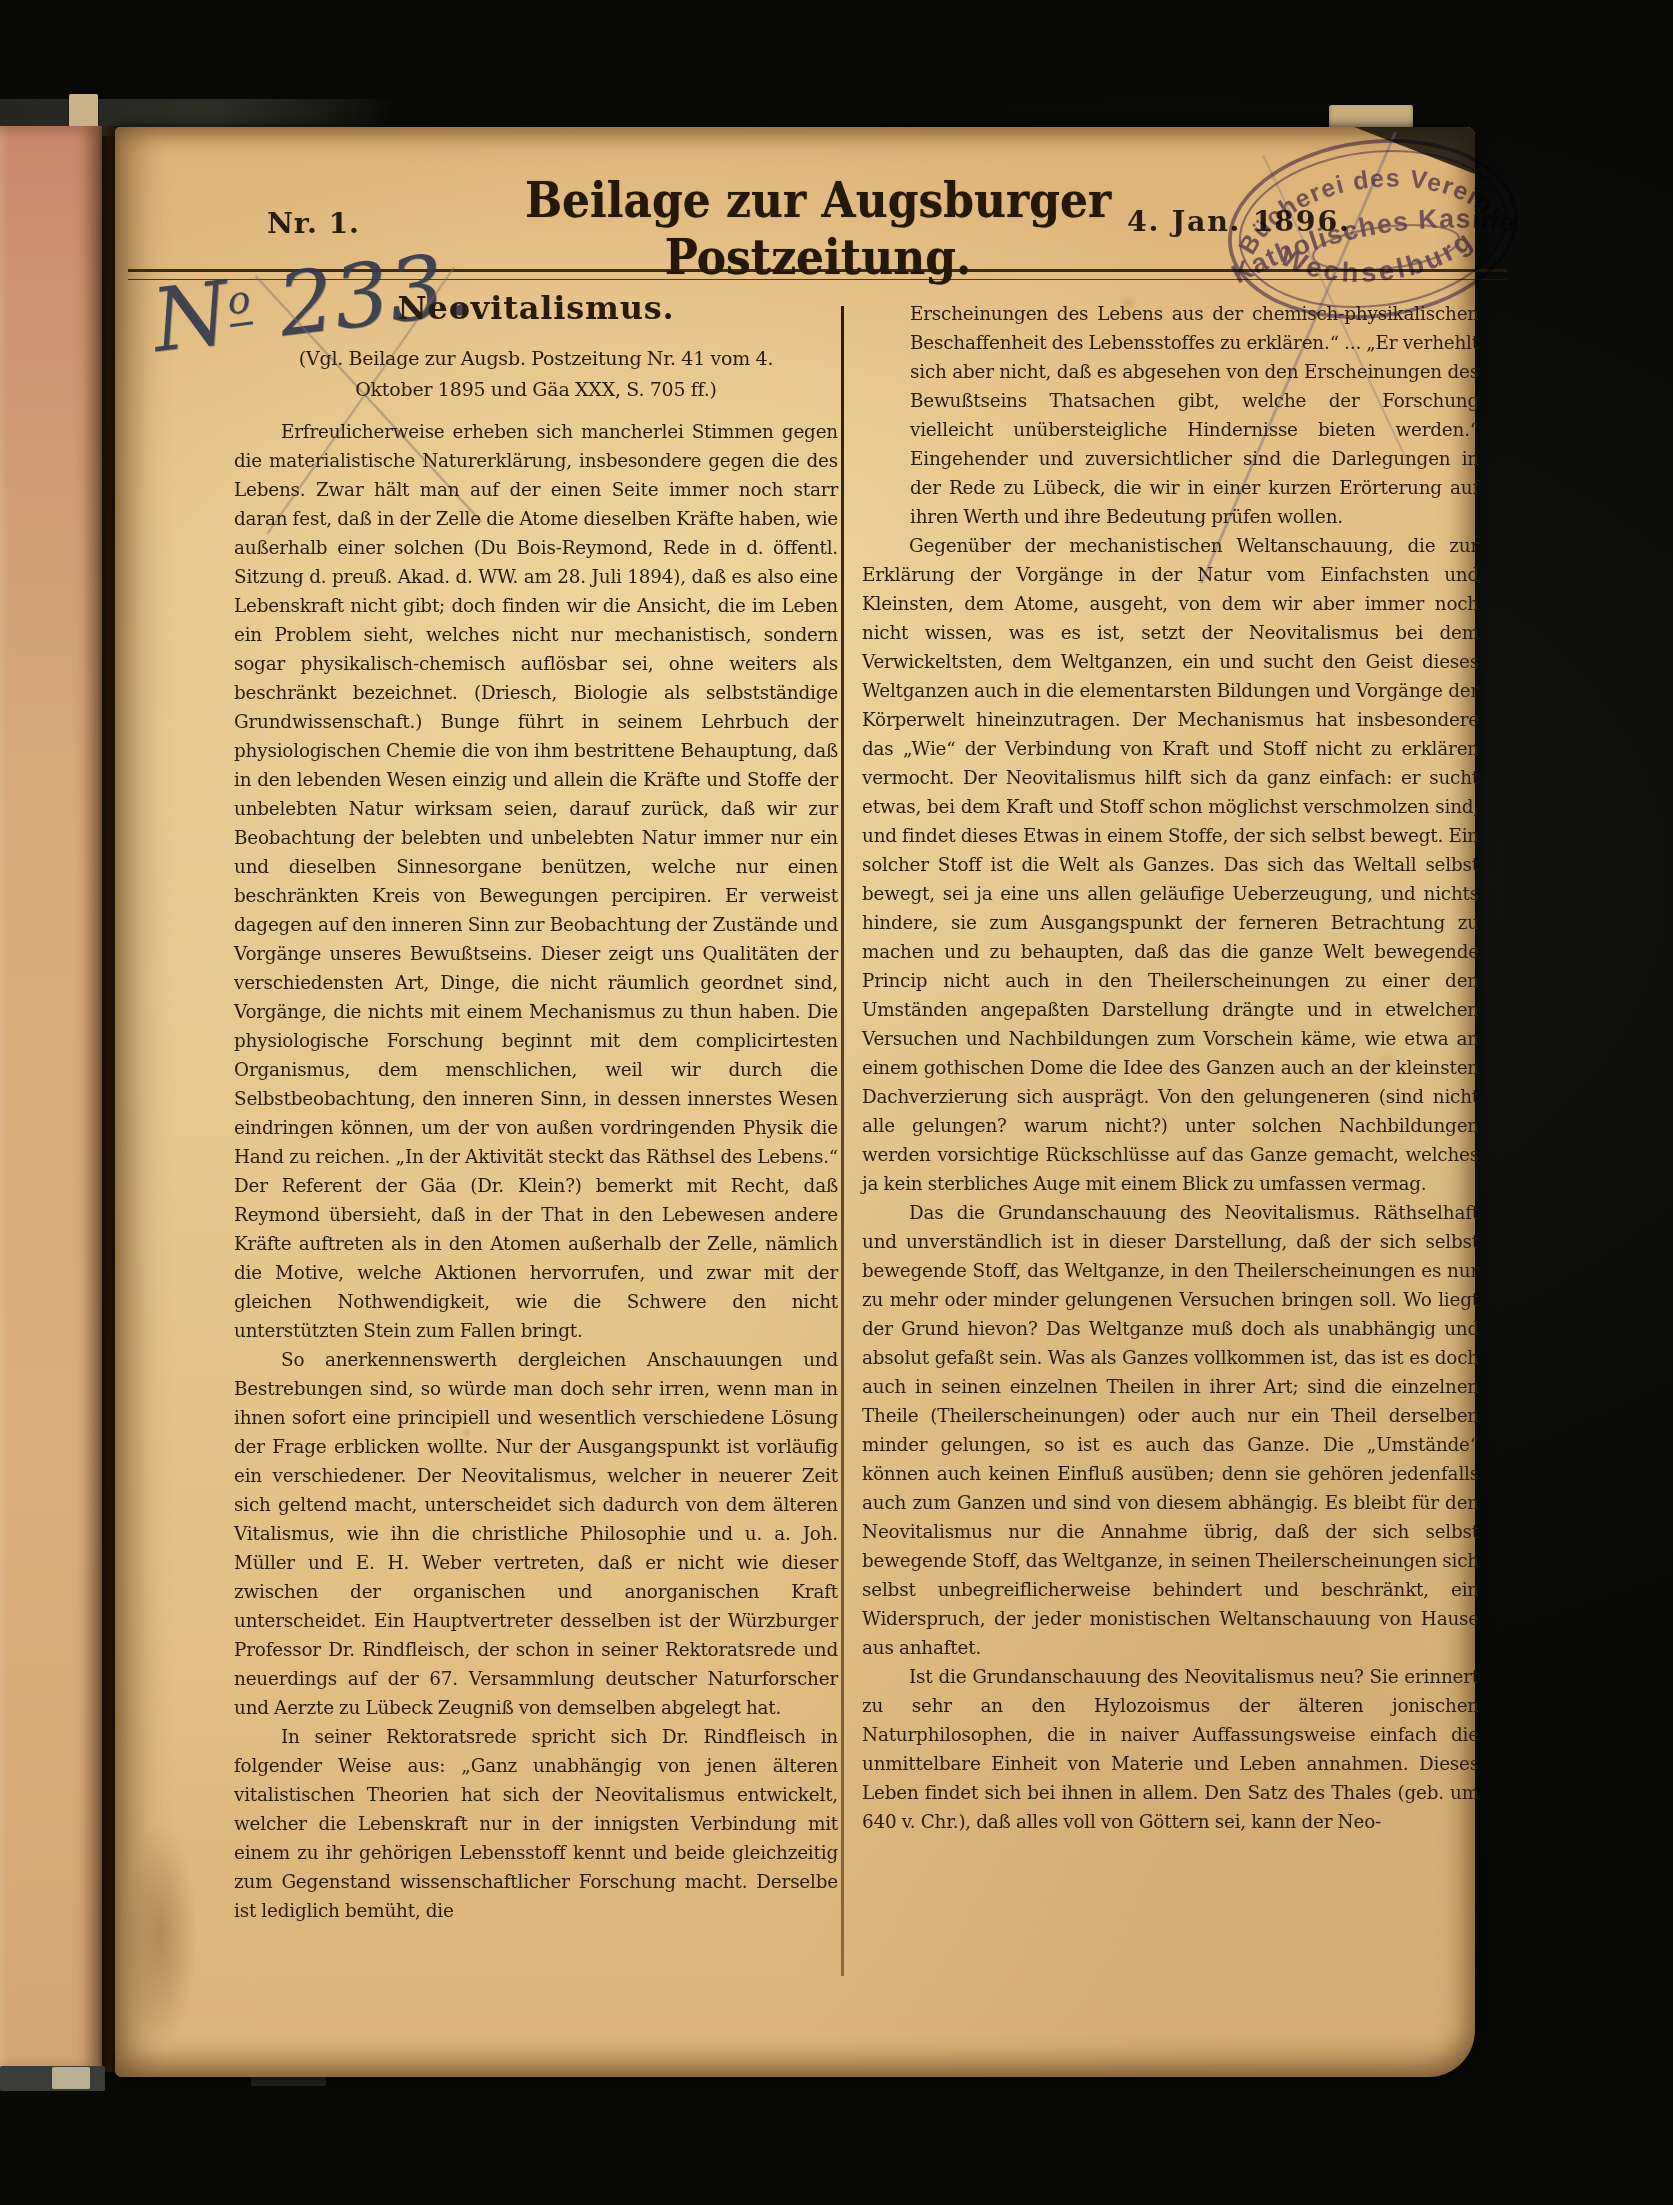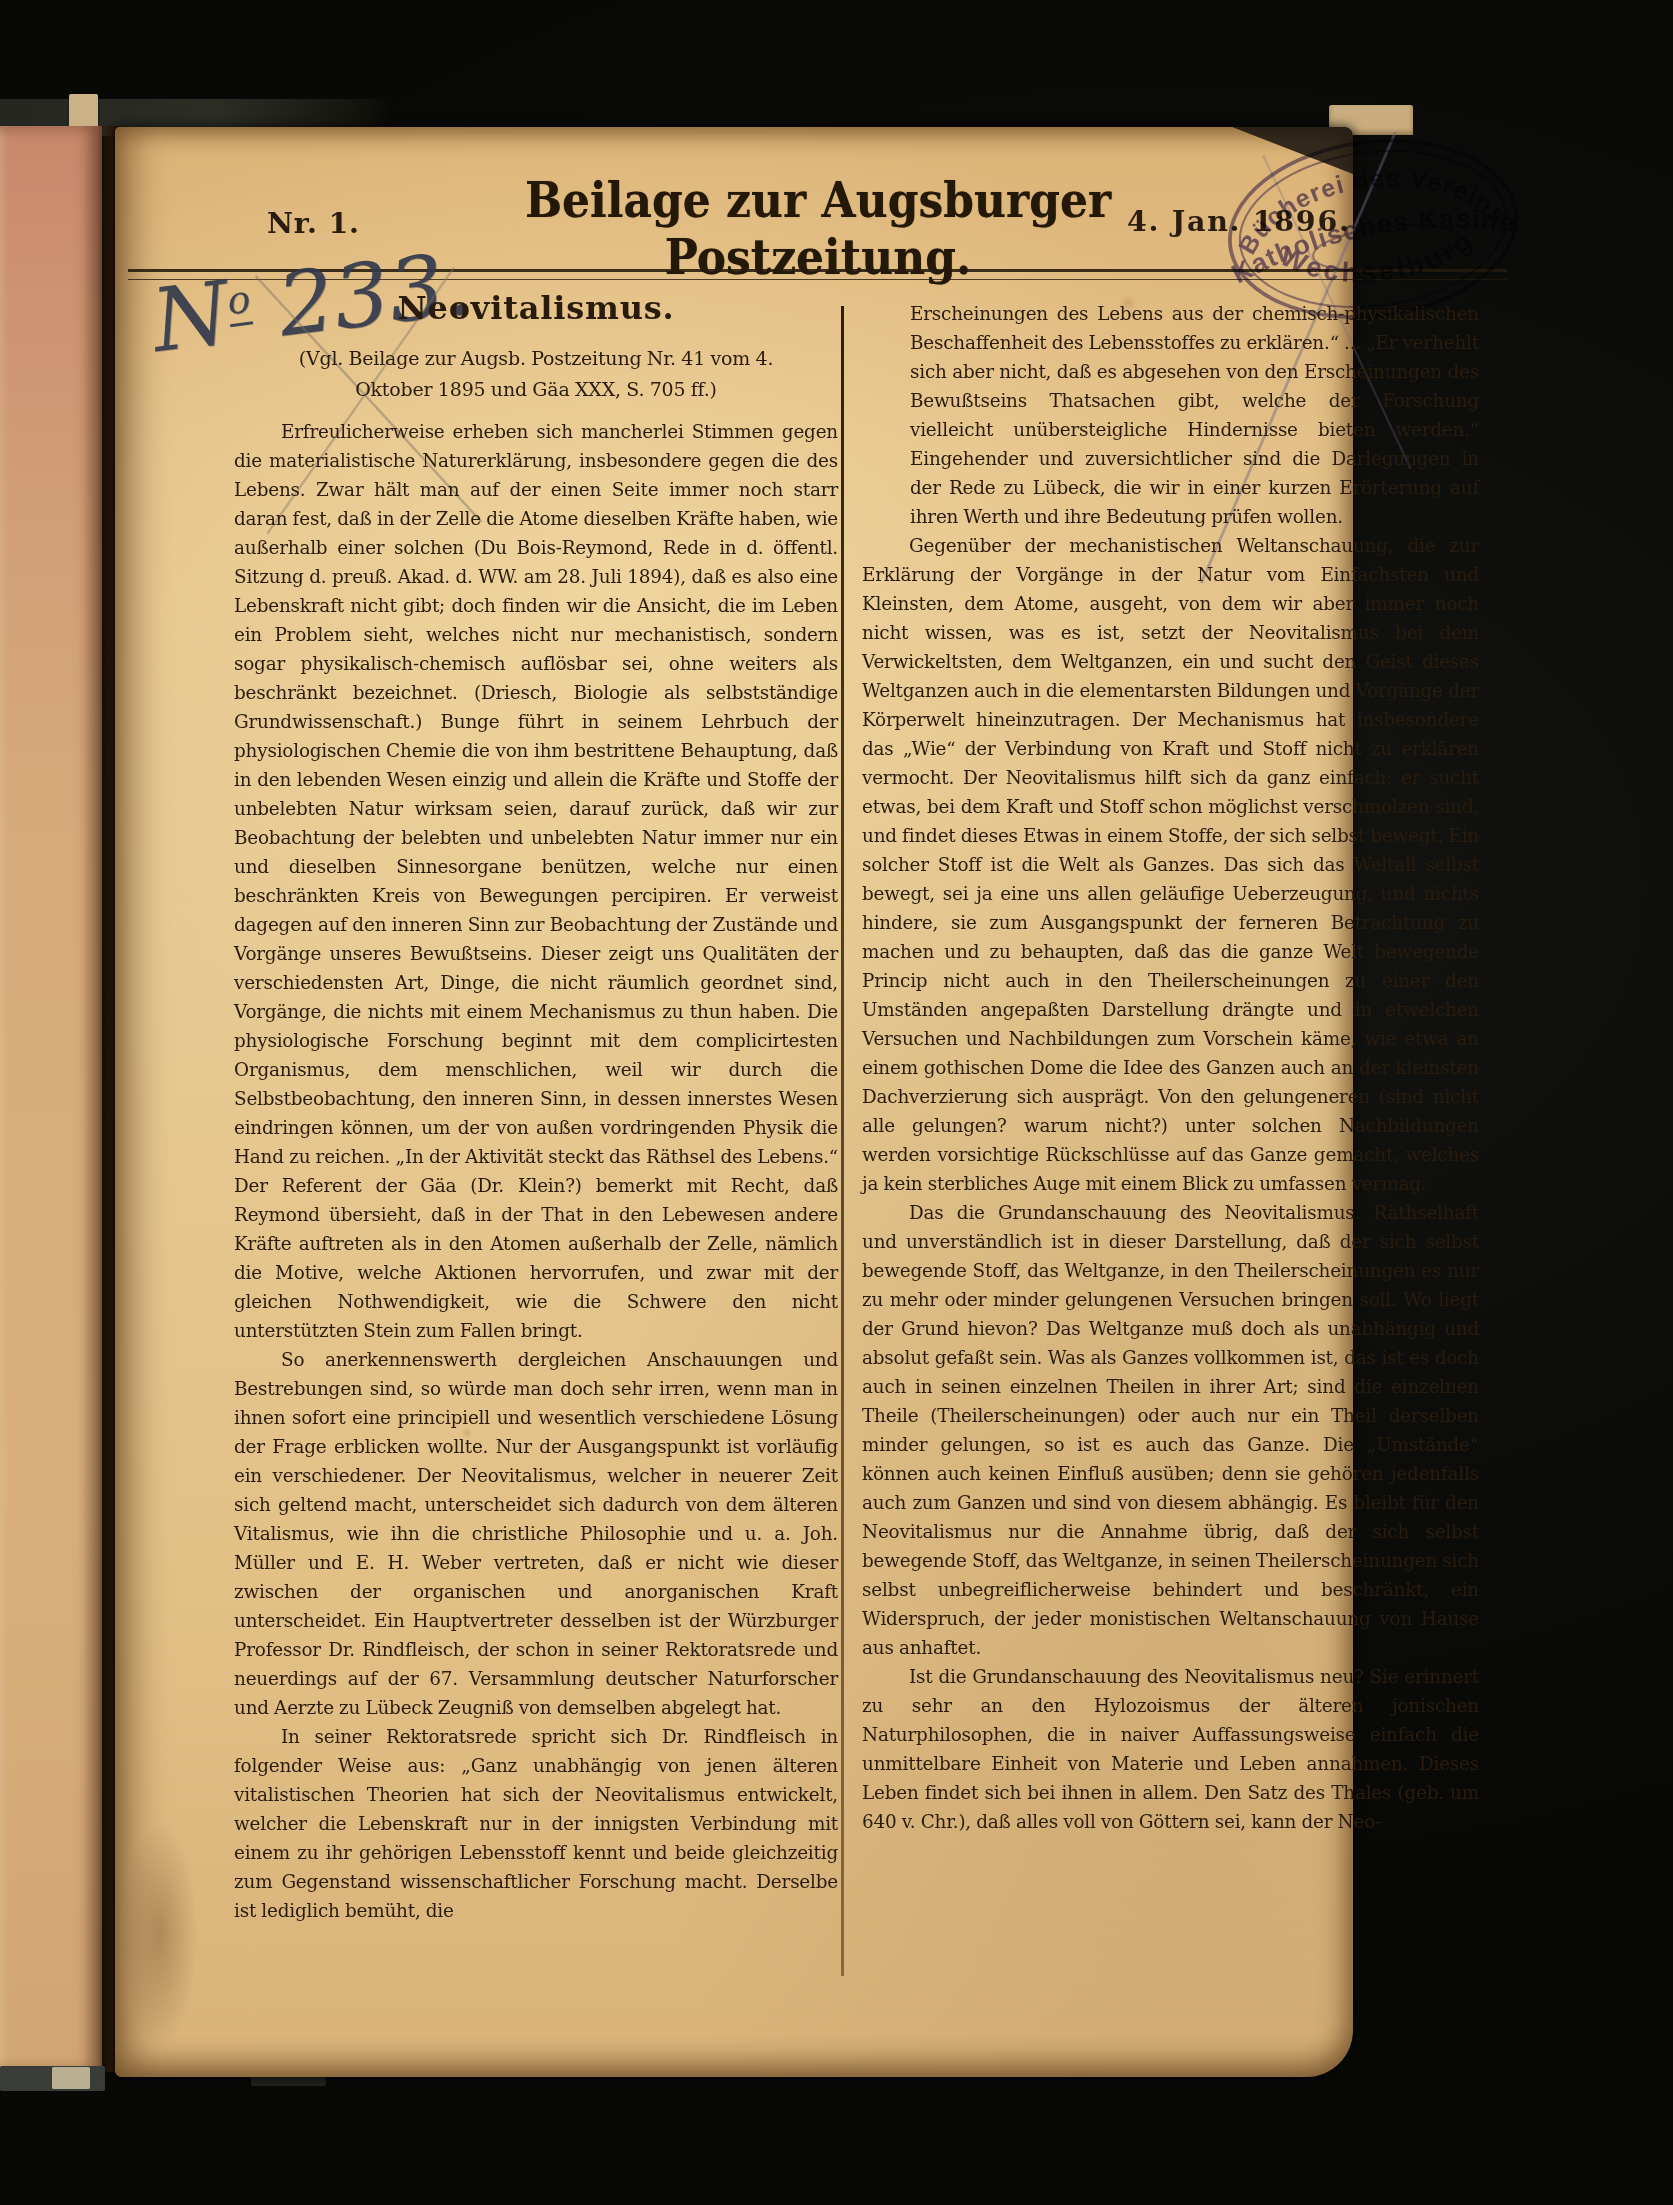--- a/index.html
+++ b/index.html
@@ -20,21 +20,21 @@
     background:linear-gradient(180deg,#c8886b 0%,#cd9372 9%,#d2a077 22%,#d7ab7b 38%,#d8af7c 70%,#d2a674 100%);
     box-shadow:inset -11.7px 0 15px rgba(60,30,12,.55), inset 3.3px 0 6.7px rgba(255,235,200,.25);}
   .gutter{position:absolute;left:97px;top:126px;width:32px;height:1946px;
     background:linear-gradient(90deg,rgba(58,32,14,0) 0%,rgba(48,26,10,.85) 45%,rgba(36,19,8,.95) 60%,rgba(58,32,14,0) 100%);}
   .debris-a{position:absolute;left:0px;top:2066px;width:105px;height:25px;background:#3a3d37;border-radius:1.7px;}
   .debris-b{position:absolute;left:52px;top:2067px;width:38px;height:22px;background:#b9b093;border-radius:1.7px;}
   .debris-c{position:absolute;left:251px;top:2074px;width:75px;height:11.7px;background:#20231e;border-radius:1.7px;}
 
   
   .page{
-    position:absolute;left:115px;top:127px;width:1238px;height:1950px;
+    position:absolute;left:115px;top:127px;width:1360px;height:1950px;
     border-radius:5px 8.4px 47px 6.7px;
     background:
       radial-gradient(circle 13.4px at 1013px 176px, rgba(140,90,40,.22), transparent 70%),
       radial-gradient(circle 8.4px at 352px 1306px, rgba(130,85,40,.2), transparent 70%),
       radial-gradient(circle 18.4px at 1272px 937px, rgba(150,100,50,.15), transparent 70%),
       radial-gradient(ellipse 962px 711px at 40% 24%, rgba(250,230,178,.5), rgba(250,230,178,0) 72%),
       radial-gradient(ellipse 753px 1255px at 88% 72%, rgba(140,100,55,.2), transparent 78%),
       linear-gradient(180deg,#dcb377 0%,#e2c087 16%,#e6c992 44%,#e2c187 74%,#d8b279 100%);
     box-shadow:
       inset 22px 0 32px rgba(95,60,28,.45),

